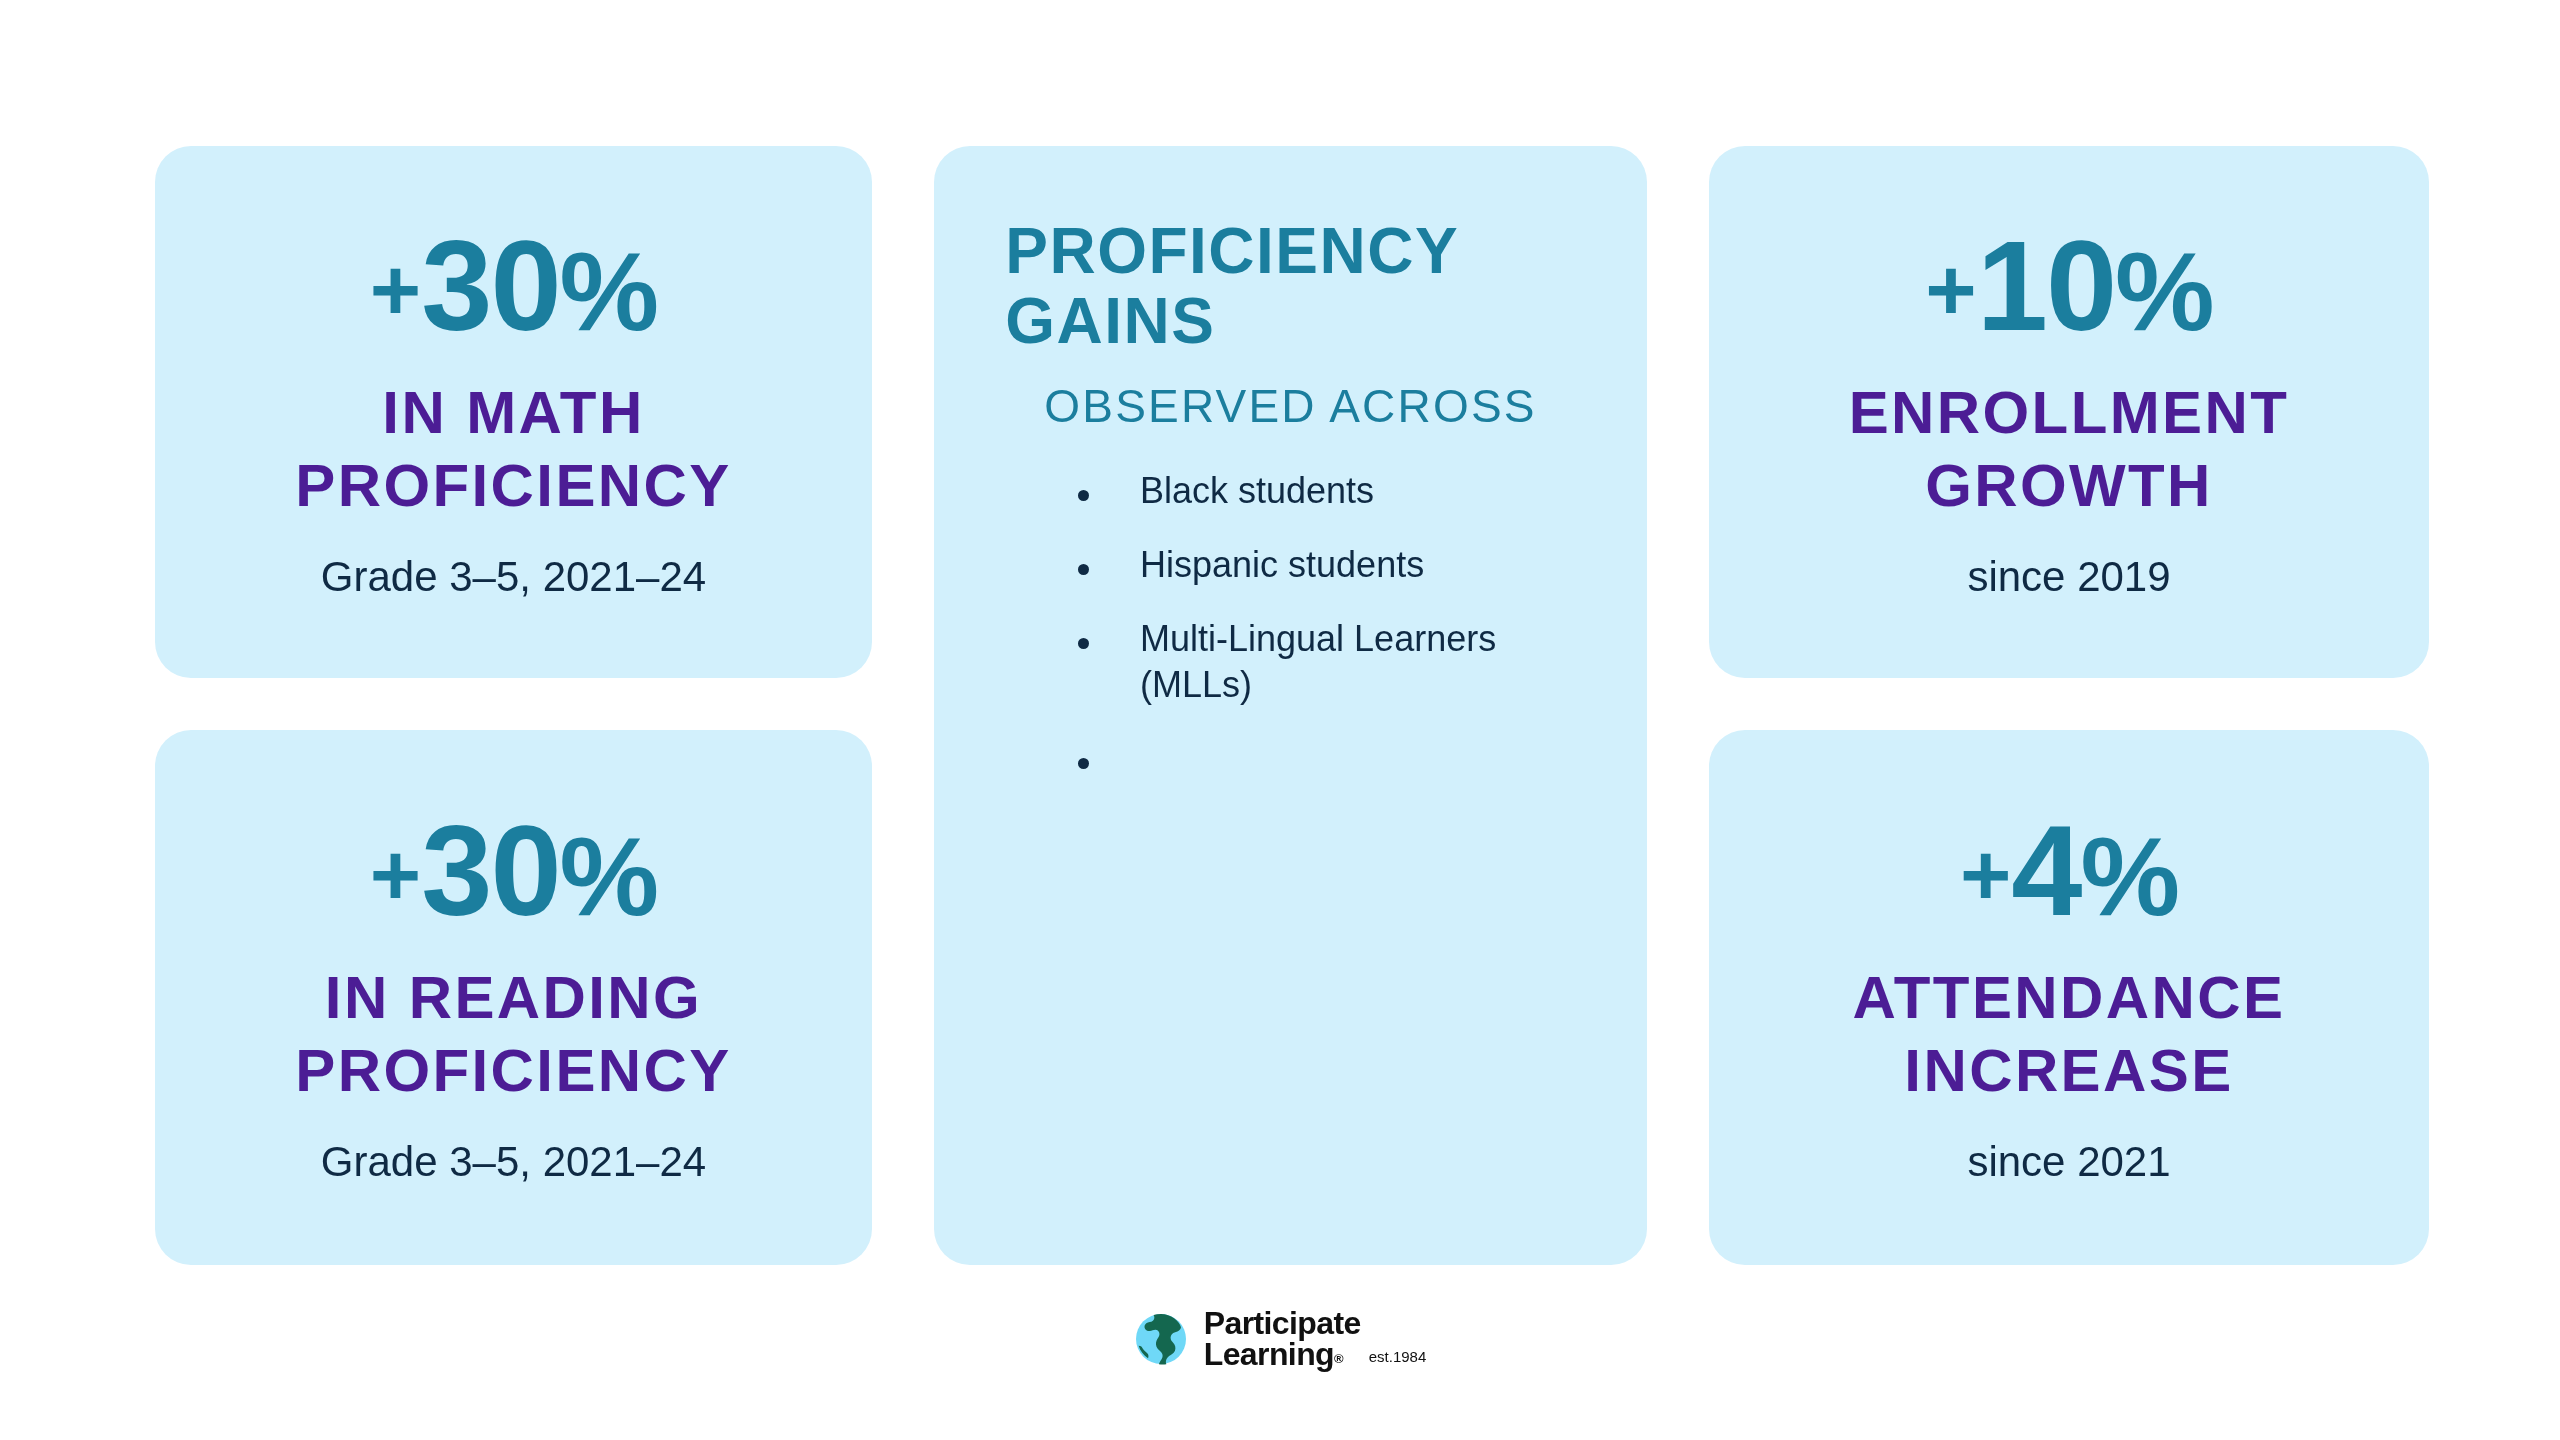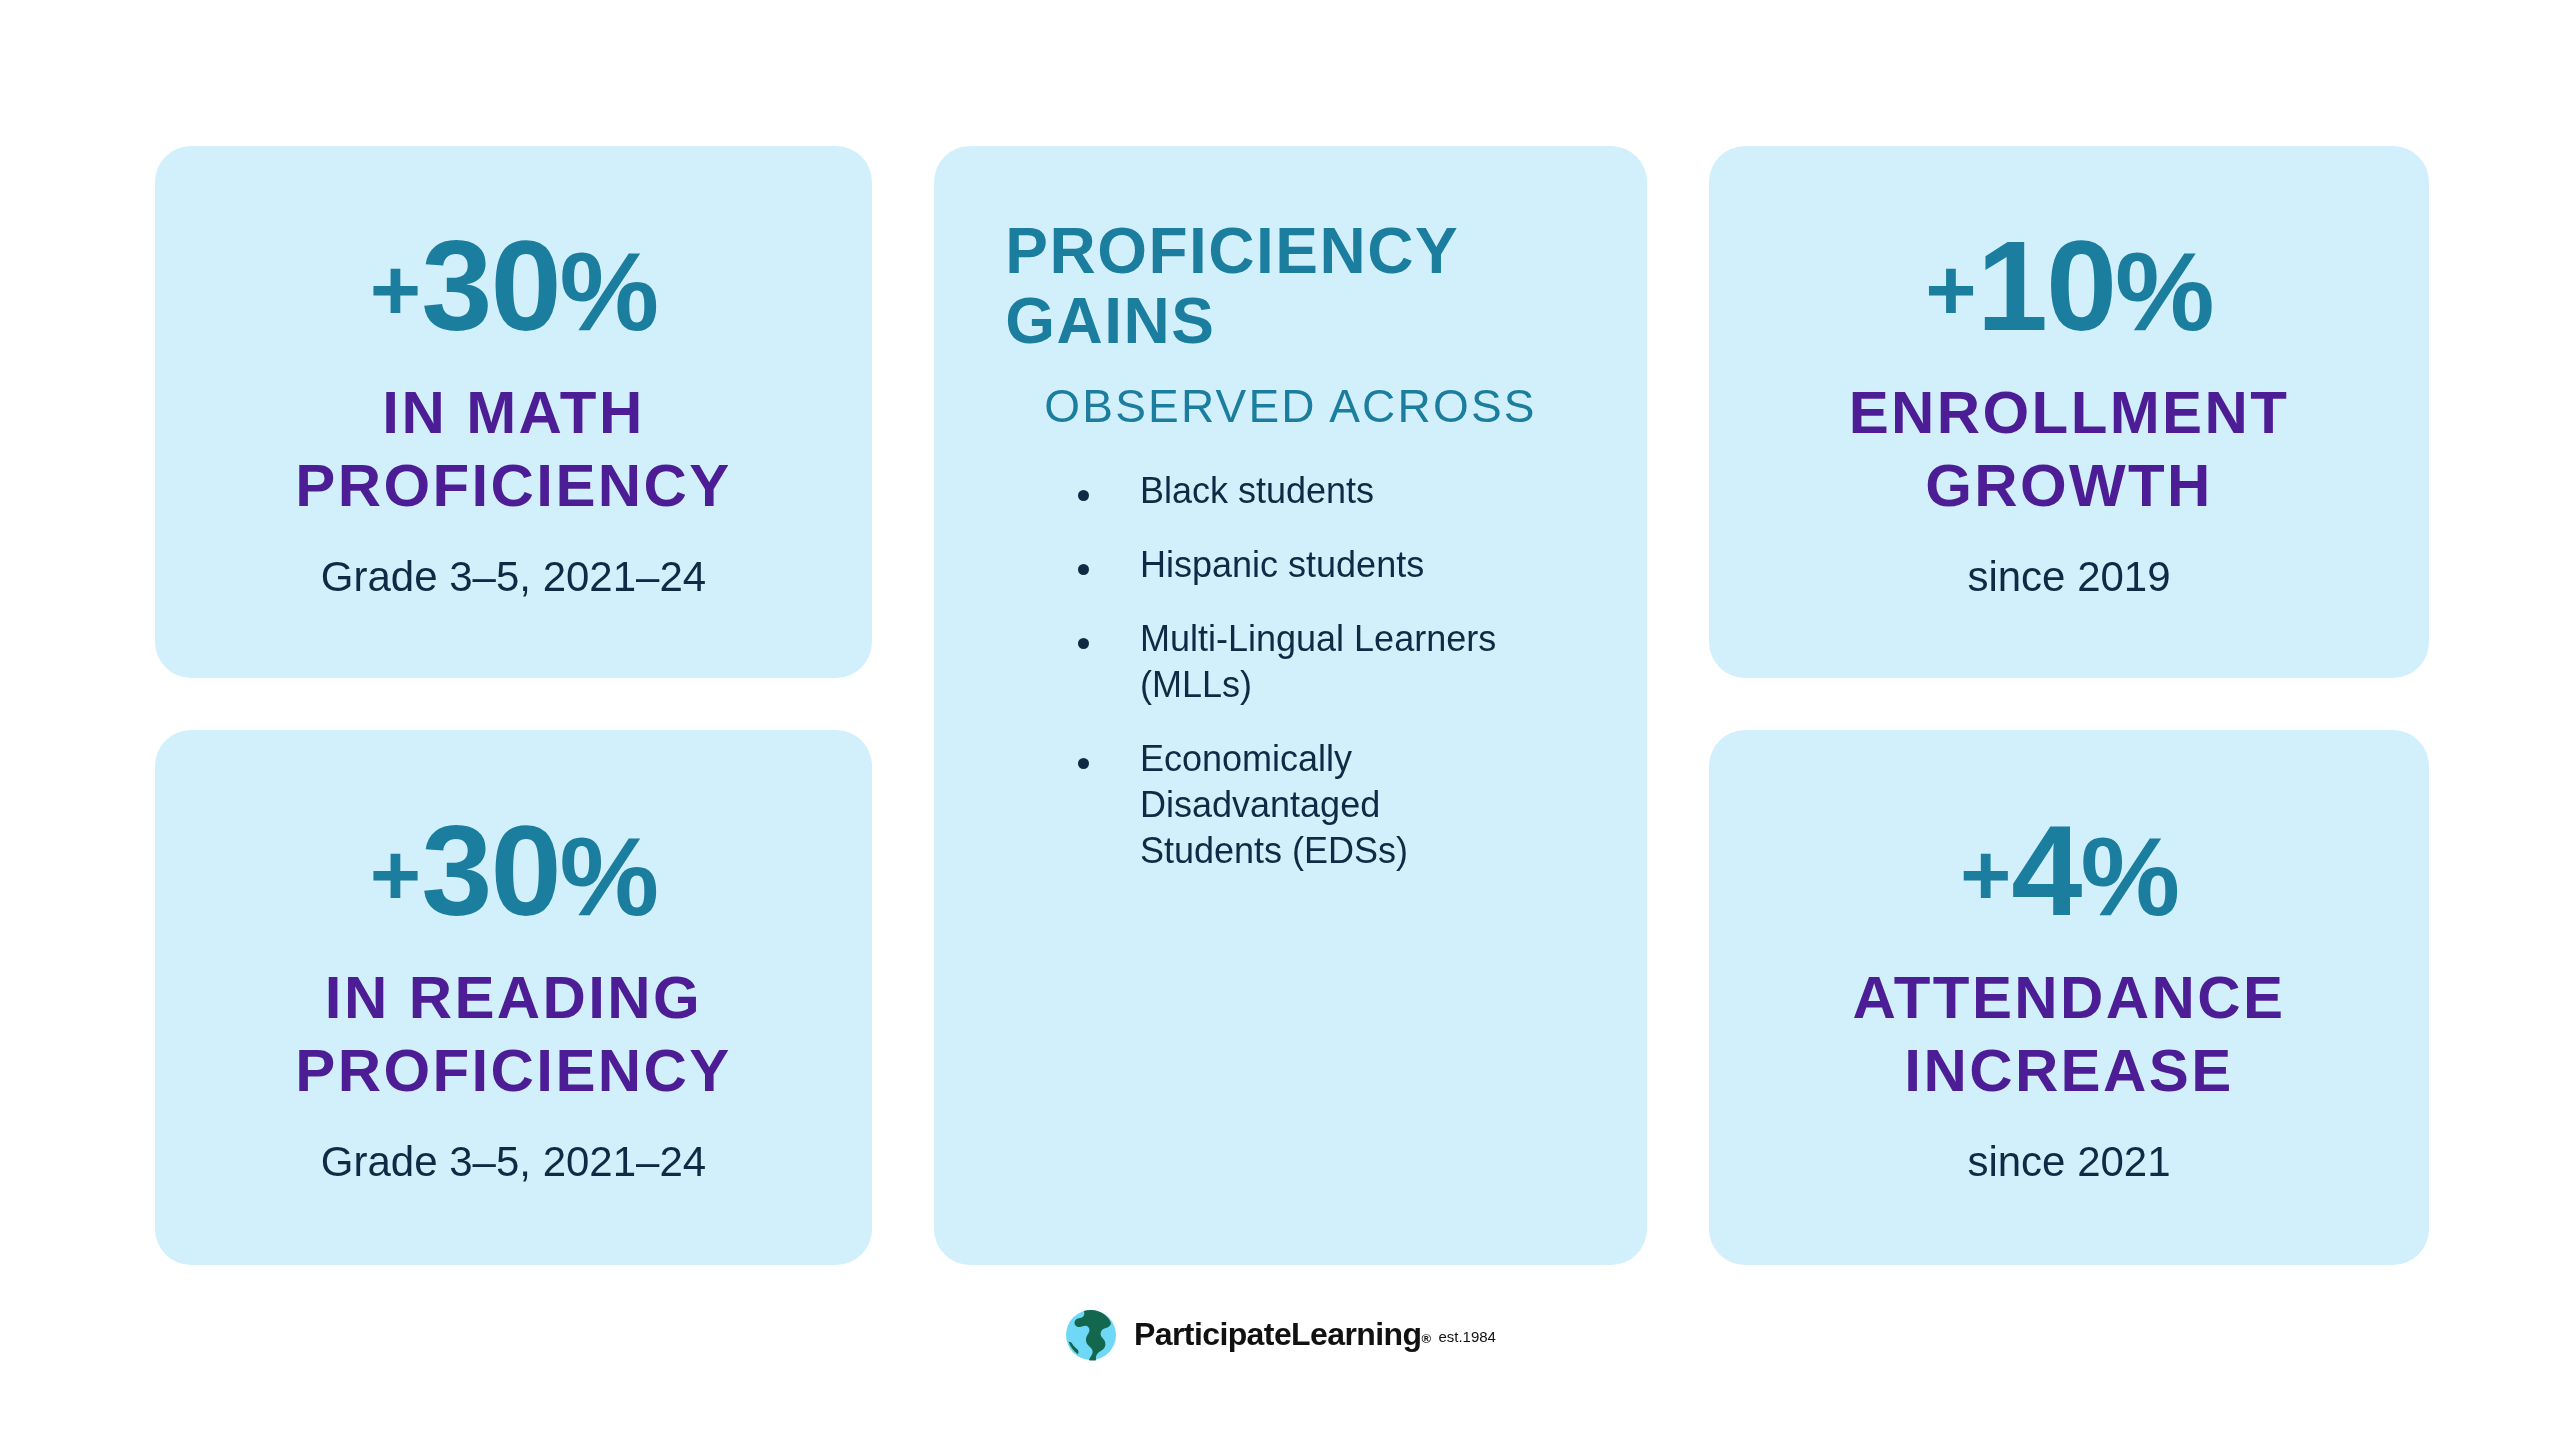--- a/index.html
+++ b/index.html
@@ -168,21 +168,21 @@
   }
 
   .logo-wordmark {
     display: flex;
     align-items: flex-end;
     gap: 8px;
   }
 
   .logo-lines {
     display: flex;
-    flex-direction: row;
+    flex-direction: column;
     line-height: 0.98;
   }
 
   .logo-line {
     color: #111111;
     font-weight: 700;
     font-size: 32px;
     letter-spacing: -0.6px;
     white-space: nowrap;
   }
@@ -238,21 +238,20 @@
         <li class="bullet-item">
           <span class="bullet-dot"></span>
           <span>Hispanic students</span>
         </li>
         <li class="bullet-item">
           <span class="bullet-dot"></span>
           <span>Multi-Lingual Learners (MLLs)</span>
         </li>
         <li class="bullet-item">
           <span class="bullet-dot"></span>
-          <span>Economically Disadvantaged Students (EDSs)</span>
         </li>
       </ul>
     </div>
 
     <div class="card card-right-top">
       <div class="stat-number">
         <span class="plus">+</span><span>10</span><span class="pct">%</span>
       </div>
       <div class="stat-label">ENROLLMENT GROWTH</div>
       <div class="stat-caption">since 2019</div>

